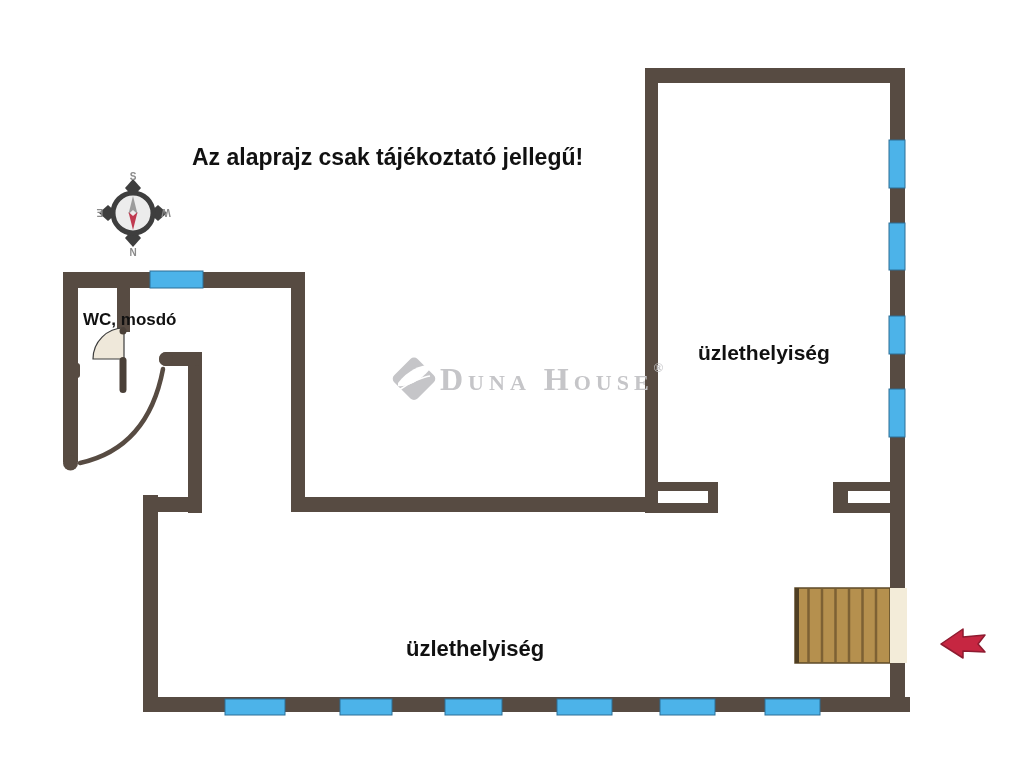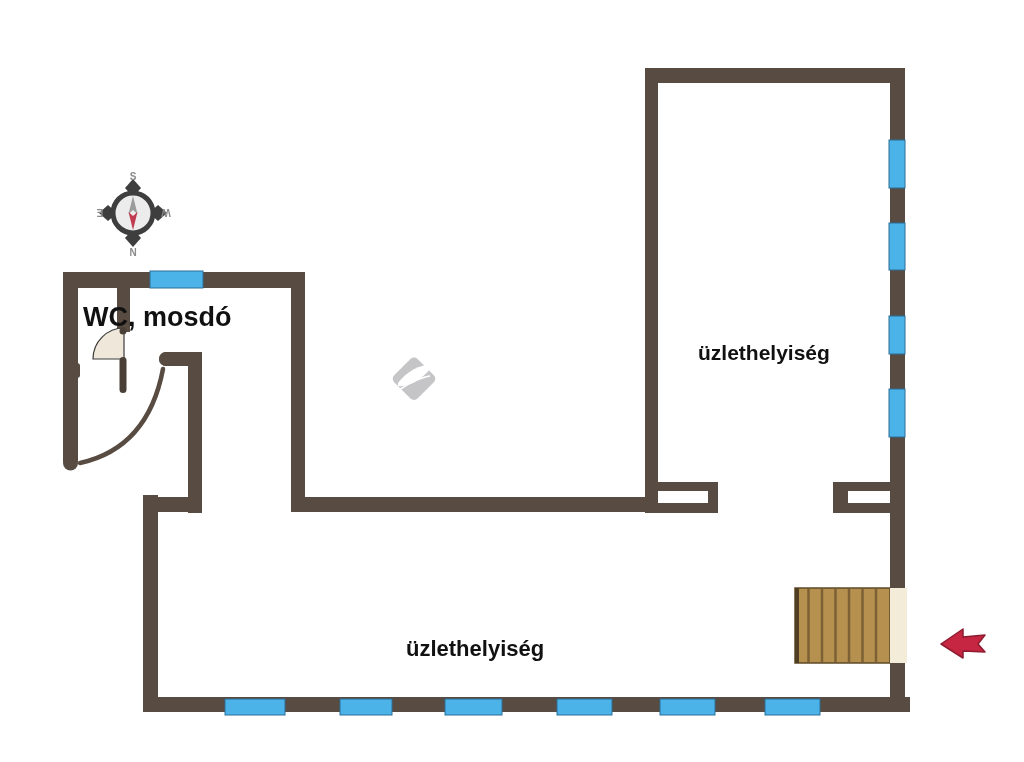--- a/index.html
+++ b/index.html
@@ -15,21 +15,21 @@
   .slot{fill:#ffffff;}
   .arcline{fill:none;stroke:var(--wall);stroke-width:4.5;stroke-linecap:round;}
   .door-fan{fill:var(--door_leaf);stroke:#3c3c3c;stroke-width:1.2;}
   .door-rod{fill:#4a4038;}
   .lbl{
     position:absolute;color:var(--text_black);font-weight:bold;
     white-space:nowrap;letter-spacing:0px;
   }
   .title{font-size:23px;}
   .room{font-size:21px;margin-top:48px;}
-  .wc{font-size:27px;}
+  .wc{font-size:17px;margin-top:8px;}
   .brand{
     position:absolute;left:440px;top:360px;
     font-family:"Liberation Serif", serif;
     font-variant:small-caps;font-size:32px;letter-spacing:5px;
     color:var(--logo_gray);font-weight:bold;white-space:nowrap;
   }
   .brand sup{font-size:13px;letter-spacing:0;vertical-align:18px;}
   .compass-letter{
     font-family:"Liberation Sans", sans-serif;font-size:10px;font-weight:bold;
     fill:var(--compass_letter);
@@ -130,20 +130,24 @@
 
     <g>
       <g transform="rotate(45 414 378)">
         <rect x="398" y="362" width="33" height="33" rx="5" style="fill:var(--logo_gray)"></rect>
       </g>
       <path d="M398,383 C408,369 425,363 433,365 C425,378 408,388 398,386 Z" style="fill:#ffffff"></path>
       <path d="M399,390 C410,382 424,377 430,376" style="fill:none;stroke:#ffffff;stroke-width:1.6"></path>
     </g>
   </svg>
 
+  <div class="lbl title" style="left:192px;top:144px;">Az alaprajz csak tájékoztató jellegű!</div>
 
   <div class="lbl wc" style="left:83px;top:302px;">WC, mosdó</div>
 
   <div class="lbl room" style="left:698px;top:293px;">üzlethelyiség</div>
 
   <div class="lbl room" style="left:406px;top:588px;font-size:22px;">üzlethelyiség</div>
 
+  <div class="brand">
+    <span>Duna House</span><sup>®</sup>
+  </div>
 </div>
 
 </body></html>

